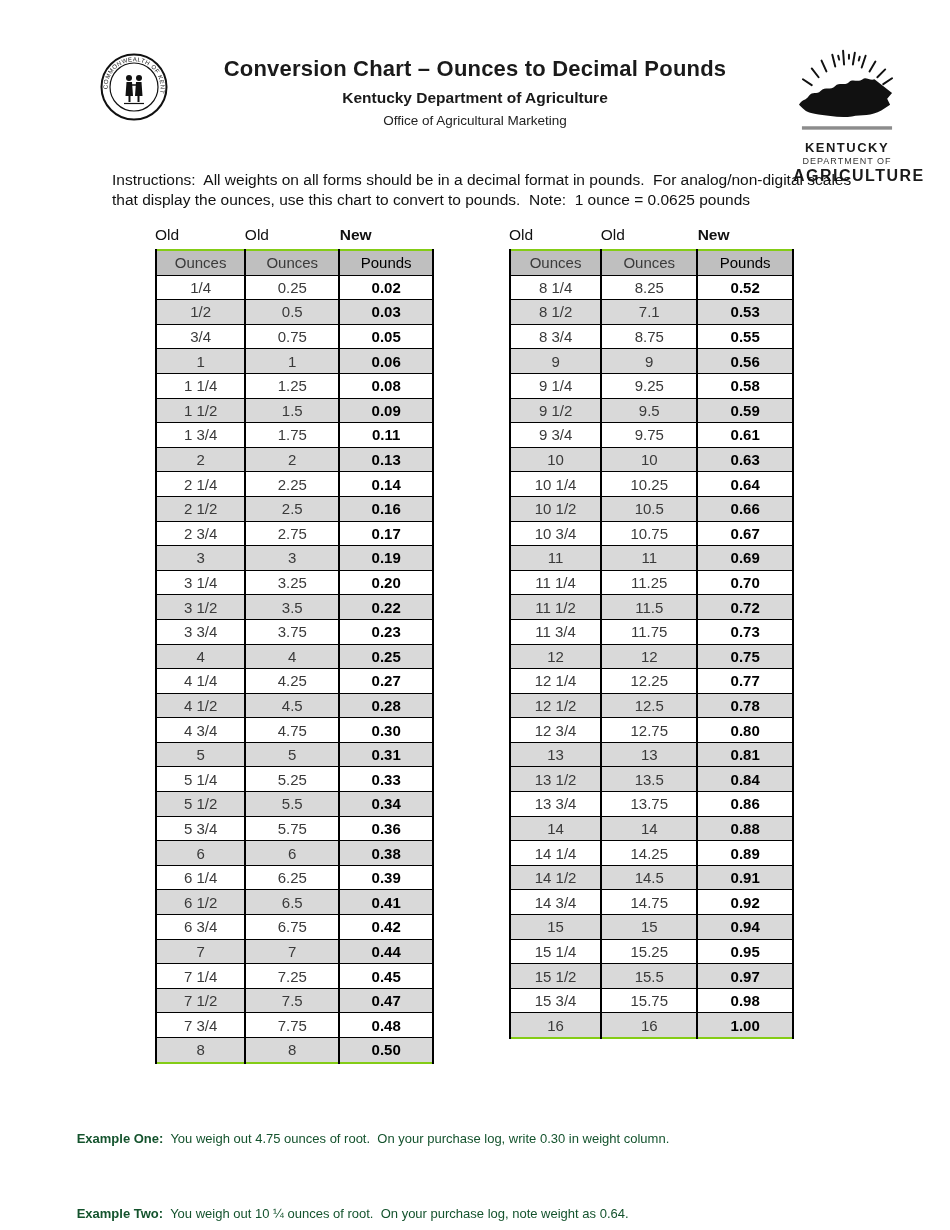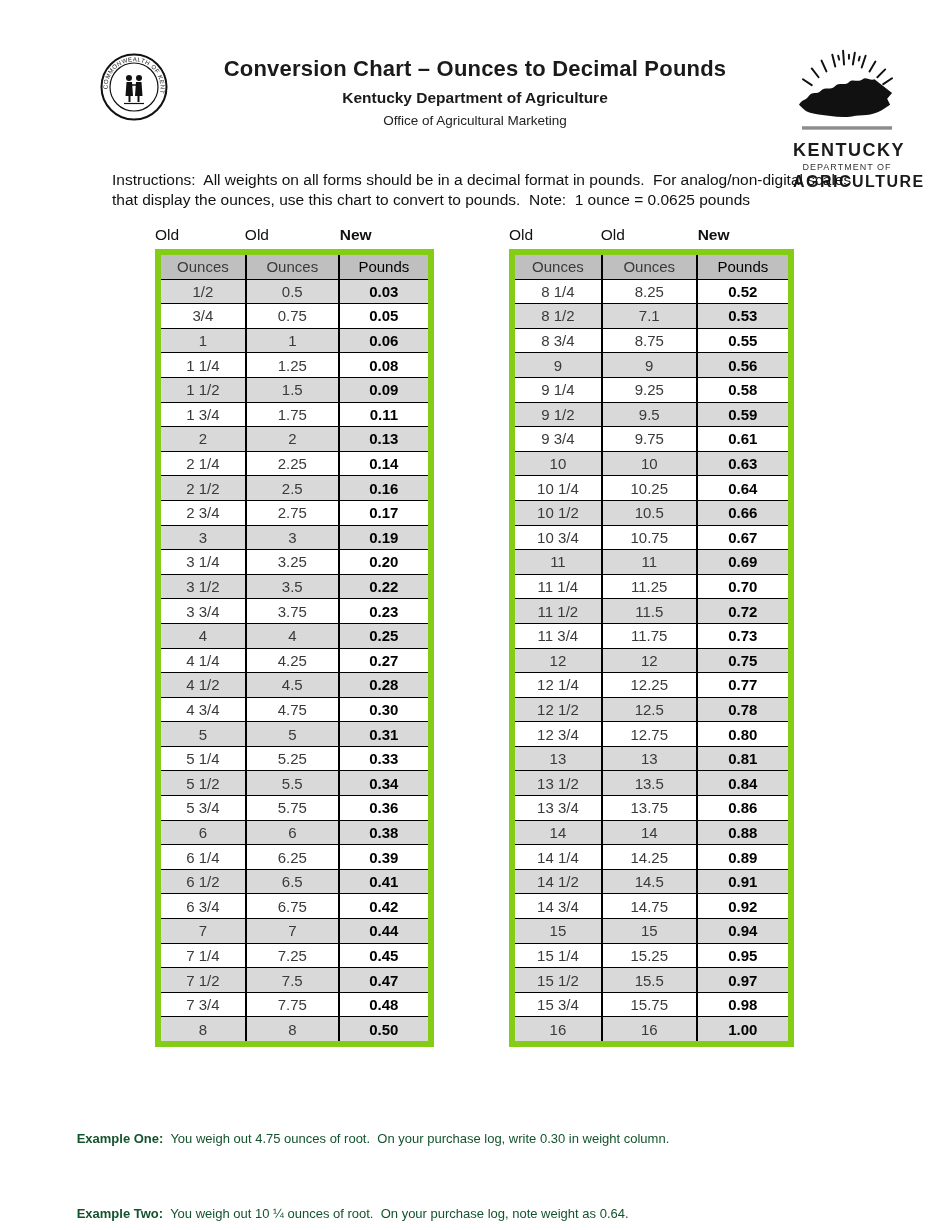--- a/index.html
+++ b/index.html
@@ -10,21 +10,21 @@
   }
   
   .seal { position:absolute; left:99px; top:52px; width:70px; height:70px; }
   .title-block { position:absolute; left:180px; top:56px; width:590px; text-align:center; }
   .doc-title { font-size:22px; font-weight:bold; letter-spacing:0.2px; margin:0; }
   .doc-dept  { font-size:15.5px; font-weight:bold; margin:7px 0 0 0; }
   .doc-office{ font-size:13.5px; margin:6px 0 0 0; color:#222; }
   .doc-addr  { font-size:13.5px; margin:5px 0 0 0; color:#222; }
   .ky-logo { position:absolute; left:793px; top:42px; width:108px; text-align:center; }
   .ky-logo svg { display:block; }
-  .ky-name { font-size:18px; font-weight:bold; letter-spacing:1.5px; margin-top:2px; }
+  .ky-name { font-size:13px; font-weight:bold; letter-spacing:1.5px; margin-top:2px; }
   .ky-dept { font-size:9px; letter-spacing:1px; color:#333; margin-top:1px; }
   .ky-agr  { font-size:16px; font-weight:bold; letter-spacing:1.5px; margin-top:1px; }
   
   .instructions {
     position:absolute; left:112px; top:170px; width:748px;
     font-size:15.5px; line-height:20px; white-space:pre-wrap; color:#111;
   }
   
   .tbl-wrap { position:absolute; top:226px; }
   .tbl-a { left:155px; width:279px; }
@@ -37,21 +37,21 @@
   table.conv { border-collapse:collapse; width:100%; table-layout:fixed; }
   table.conv col.c1 { width:32.2%; }
   table.conv col.c2 { width:34%; }
   table.conv col.c3 { width:33.8%; }
   table.conv th, table.conv td {
     border-top:1.5px solid #000; border-bottom:1.5px solid #000;
     border-left:2px solid #000; border-right:2px solid #000;
     height:23.6px; padding:0; text-align:center; font-size:15px;
     line-height:1; overflow:hidden; white-space:nowrap;
   }
-  table.conv { border:6px solid #84cc16; }
+  table.conv { border:2px solid #84cc16; }
   table.conv th { background:#bfbfbf; font-weight:normal; color:#3a3a3a; }
   table.conv th.pounds { font-weight:normal; color:#000; }
   table.conv td { color:#3a3a3a; background:#ffffff; }
   table.conv td.pounds { font-weight:bold; color:#000; }
   table.conv tr.alt td { background:#d9d9d9; }
   
   .examples { position:absolute; left:55px; top:1101px; width:840px; }
   .example-line { font-size:13px; line-height:25px; white-space:pre-wrap; color:#14532d; }
   .example-line b { font-weight:bold; }
 </style>
@@ -126,20 +126,25 @@
           <col class="c3">
         </colgroup>
       <thead>
         <tr>
           <th>Ounces</th>
           <th>Ounces</th>
           <th class="pounds">Pounds</th>
         </tr>
       </thead>
       <tbody>
+          <tr>
+            <td>1/4</td>
+            <td>0.25</td>
+            <td class="pounds">0.02</td>
+          </tr>
           <tr class="alt">
             <td>1/2</td>
             <td>0.5</td>
             <td class="pounds">0.03</td>
           </tr>
           <tr>
             <td>3/4</td>
             <td>0.75</td>
             <td class="pounds">0.05</td>
           </tr>

